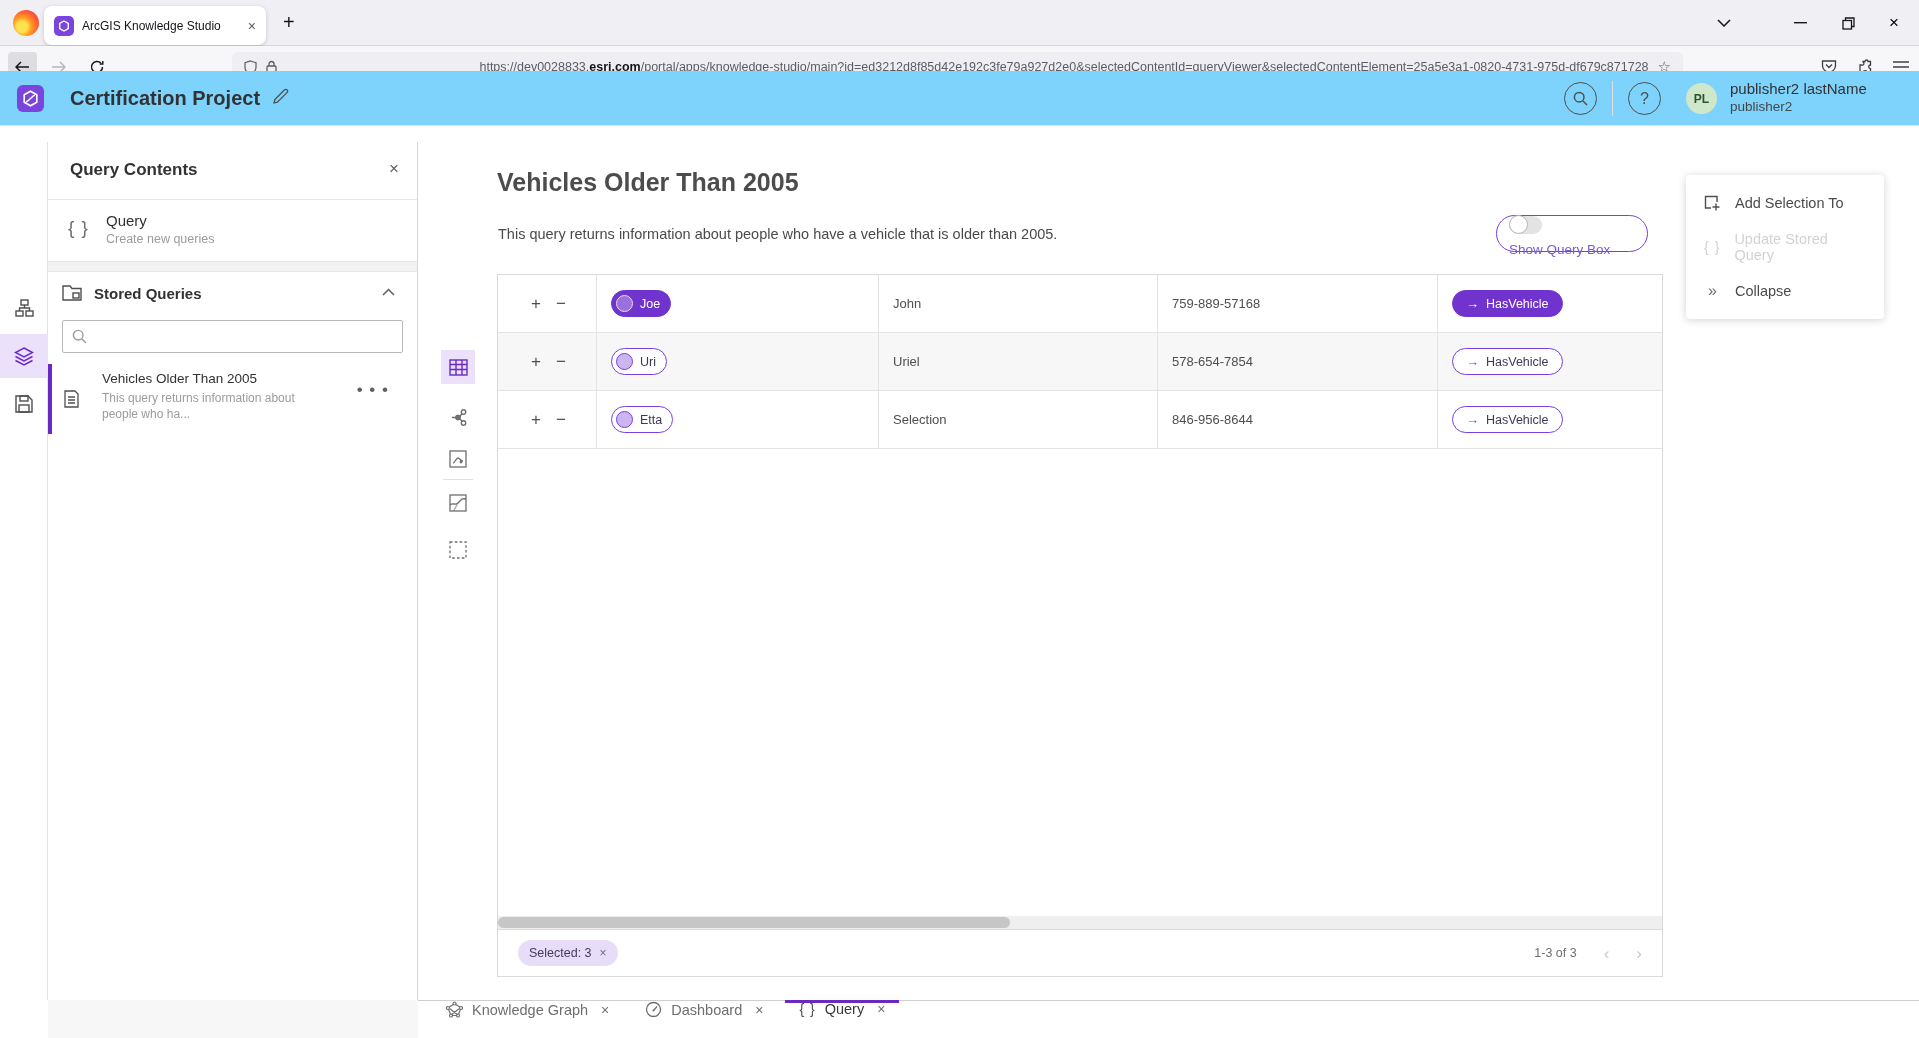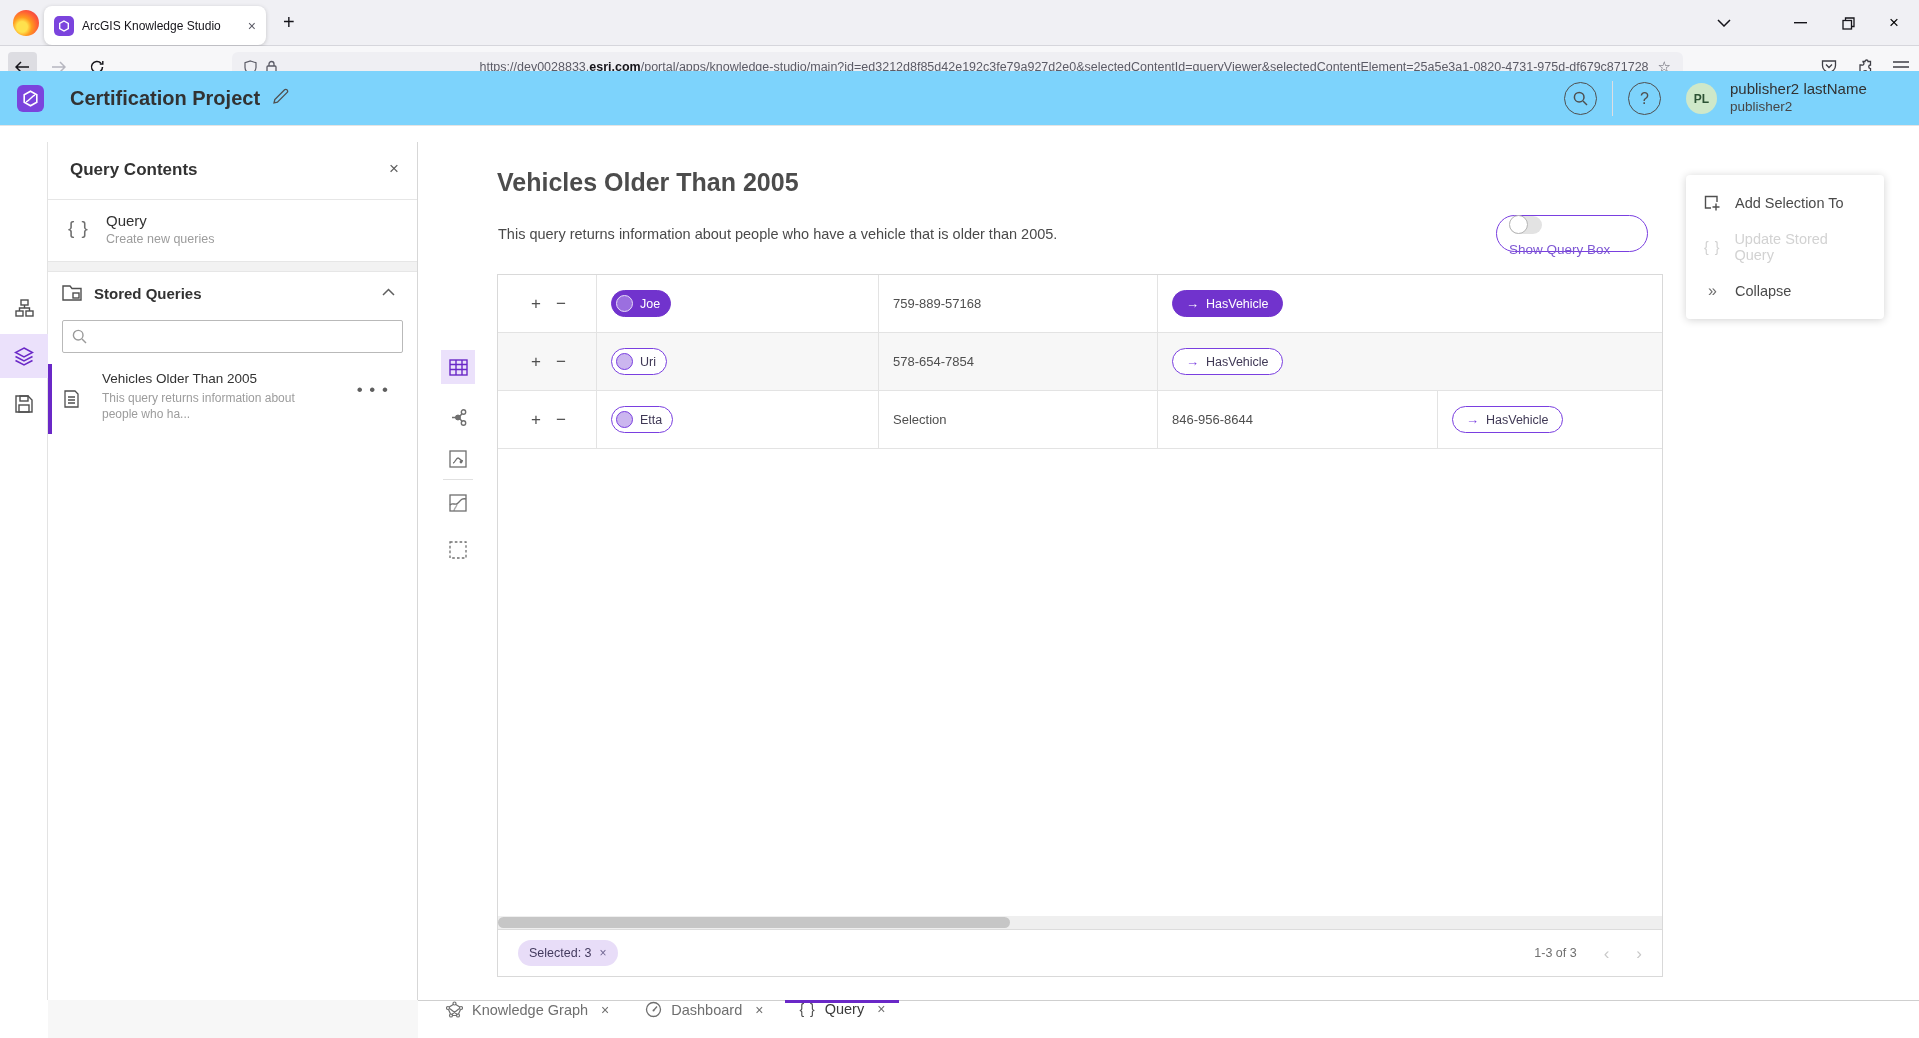--- a/index.html
+++ b/index.html
@@ -393,40 +393,46 @@
           <span class="selbtn">+</span>
           <span class="selbtn">−</span>
         </div>
         <div class="td">
             <span class="entity-pill">
               <span class="entity-dot"></span>
               <span>Joe</span>
             </span>
           </div>
         <div class="td">
+            <span>John</span>
+          </div>
+        <div class="td">
             <span>759-889-57168</span>
           </div>
         <div class="td">
             <span class="rel-pill">
               <span class="rel-arrow">→</span>
               <span>HasVehicle</span>
             </span>
           </div>
       </div>
 
       <div class="trow alt">
         <div class="td selcell">
           <span class="selbtn">+</span>
           <span class="selbtn">−</span>
         </div>
         <div class="td">
             <span class="entity-pill">
               <span class="entity-dot"></span>
               <span>Uri</span>
             </span>
+          </div>
+        <div class="td">
+            <span>Uriel</span>
           </div>
         <div class="td">
             <span>578-654-7854</span>
           </div>
         <div class="td">
             <span class="rel-pill">
               <span class="rel-arrow">→</span>
               <span>HasVehicle</span>
             </span>
           </div>

